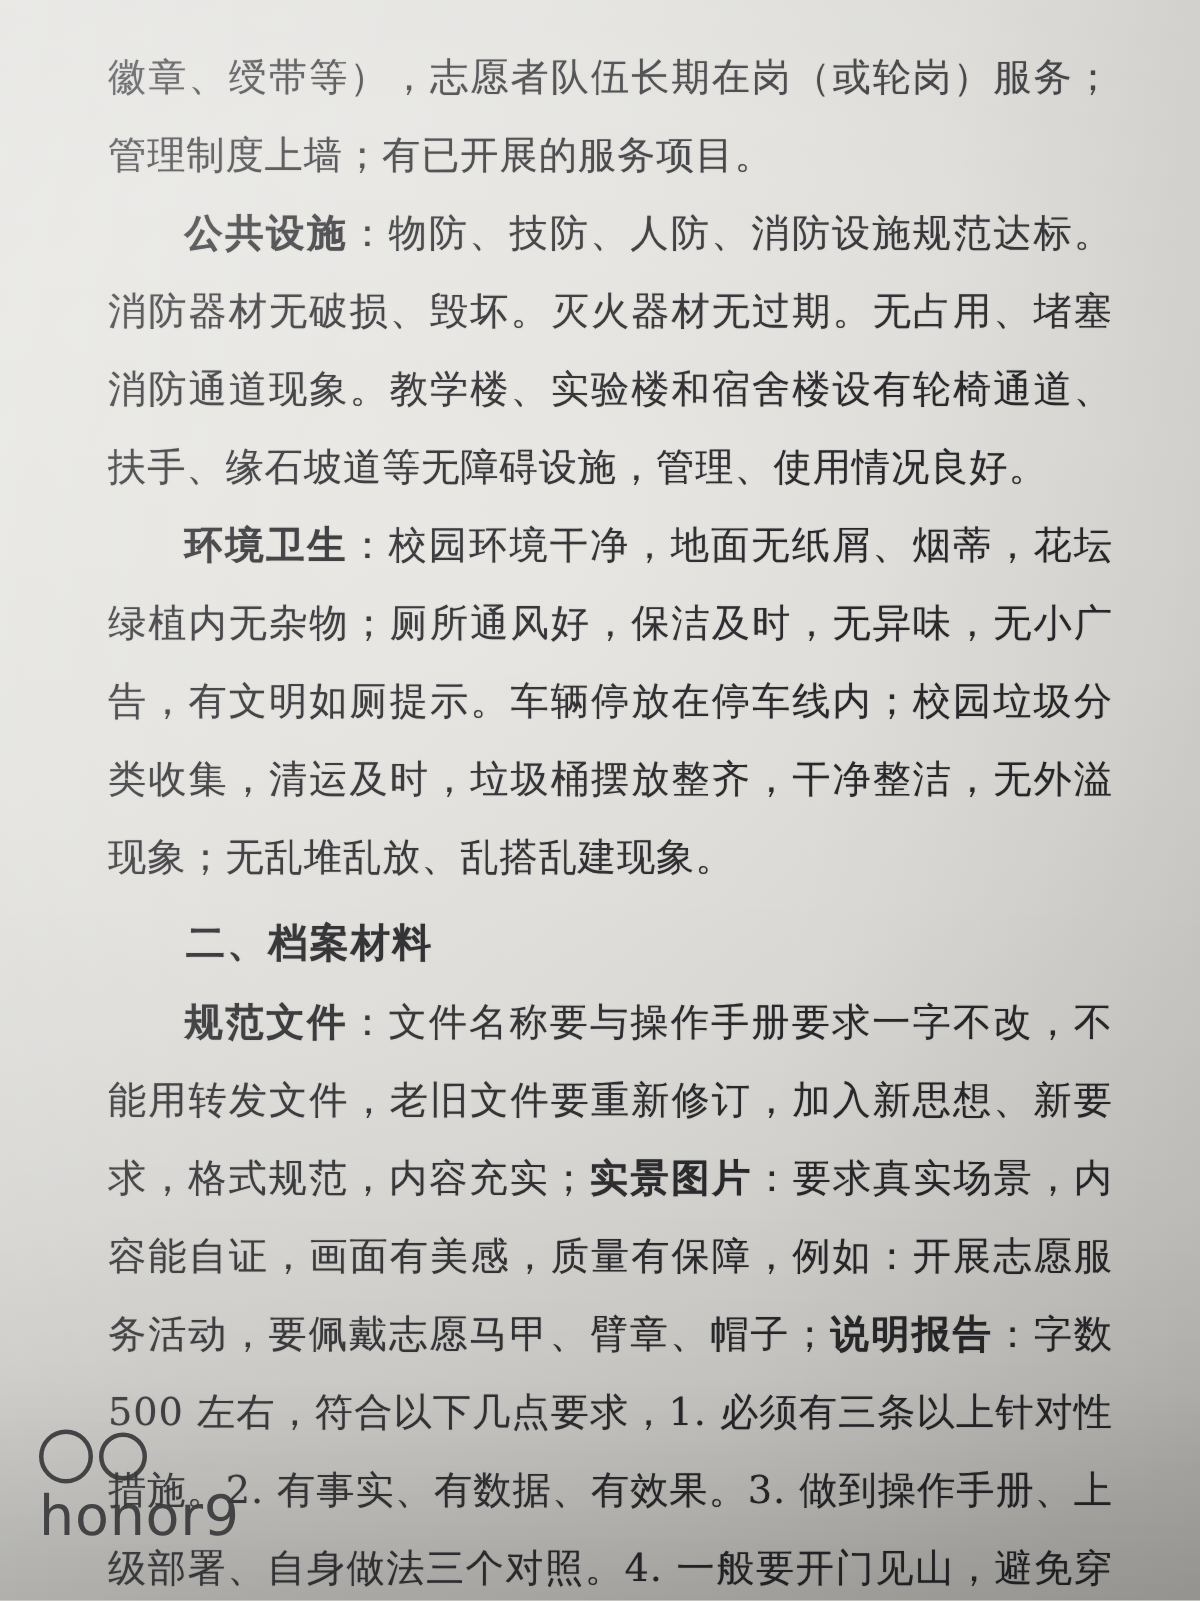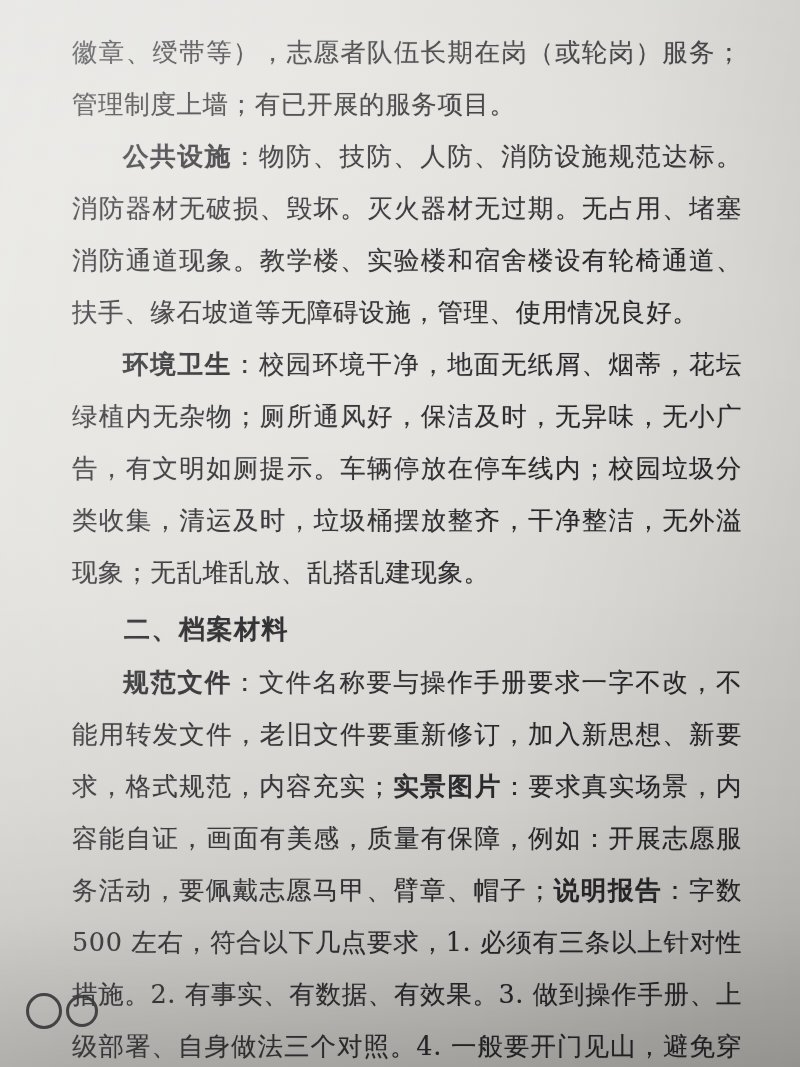--- a/index.html
+++ b/index.html
@@ -140,15 +140,16 @@
 
     <p class="para indent"><span class="bold">规范文件</span><span>：文件名称要与操作手册要求一字不改，不能用转发文件，老旧文件要重新修订，加入新思想、新要求，格式规范，内容充实；</span><span class="bold">实景图片</span><span>：要求真实场景，内容能自证，画面有美感，质量有保障，例如：开展志愿服务活动，要佩戴志愿马甲、臂章、帽子；</span><span class="bold">说明报告</span><span>：字数 500 左右，符合以下几点要求，1. 必须有三条以上针对性措施。2. 有事实、有数据、有效果。3. 做到操作手册、上级部署、自身做法三个对照。4. 一般要开门见山，避免穿鞋戴帽，涉及总书记指示的，可以将其加在前面，统领文本。5. 文中要包括增幅、评价、获奖等数据支撑；</span></p>
 
   </div>
 
   <div id="watermark">
     <div id="wm-lens">
       <span class="lens"></span>
       <span class="lens small"></span>
     </div>
+    <div id="wm-text"><span>honor</span><span class="model">9</span></div>
   </div>
 
 </div>
 
 </body></html>

